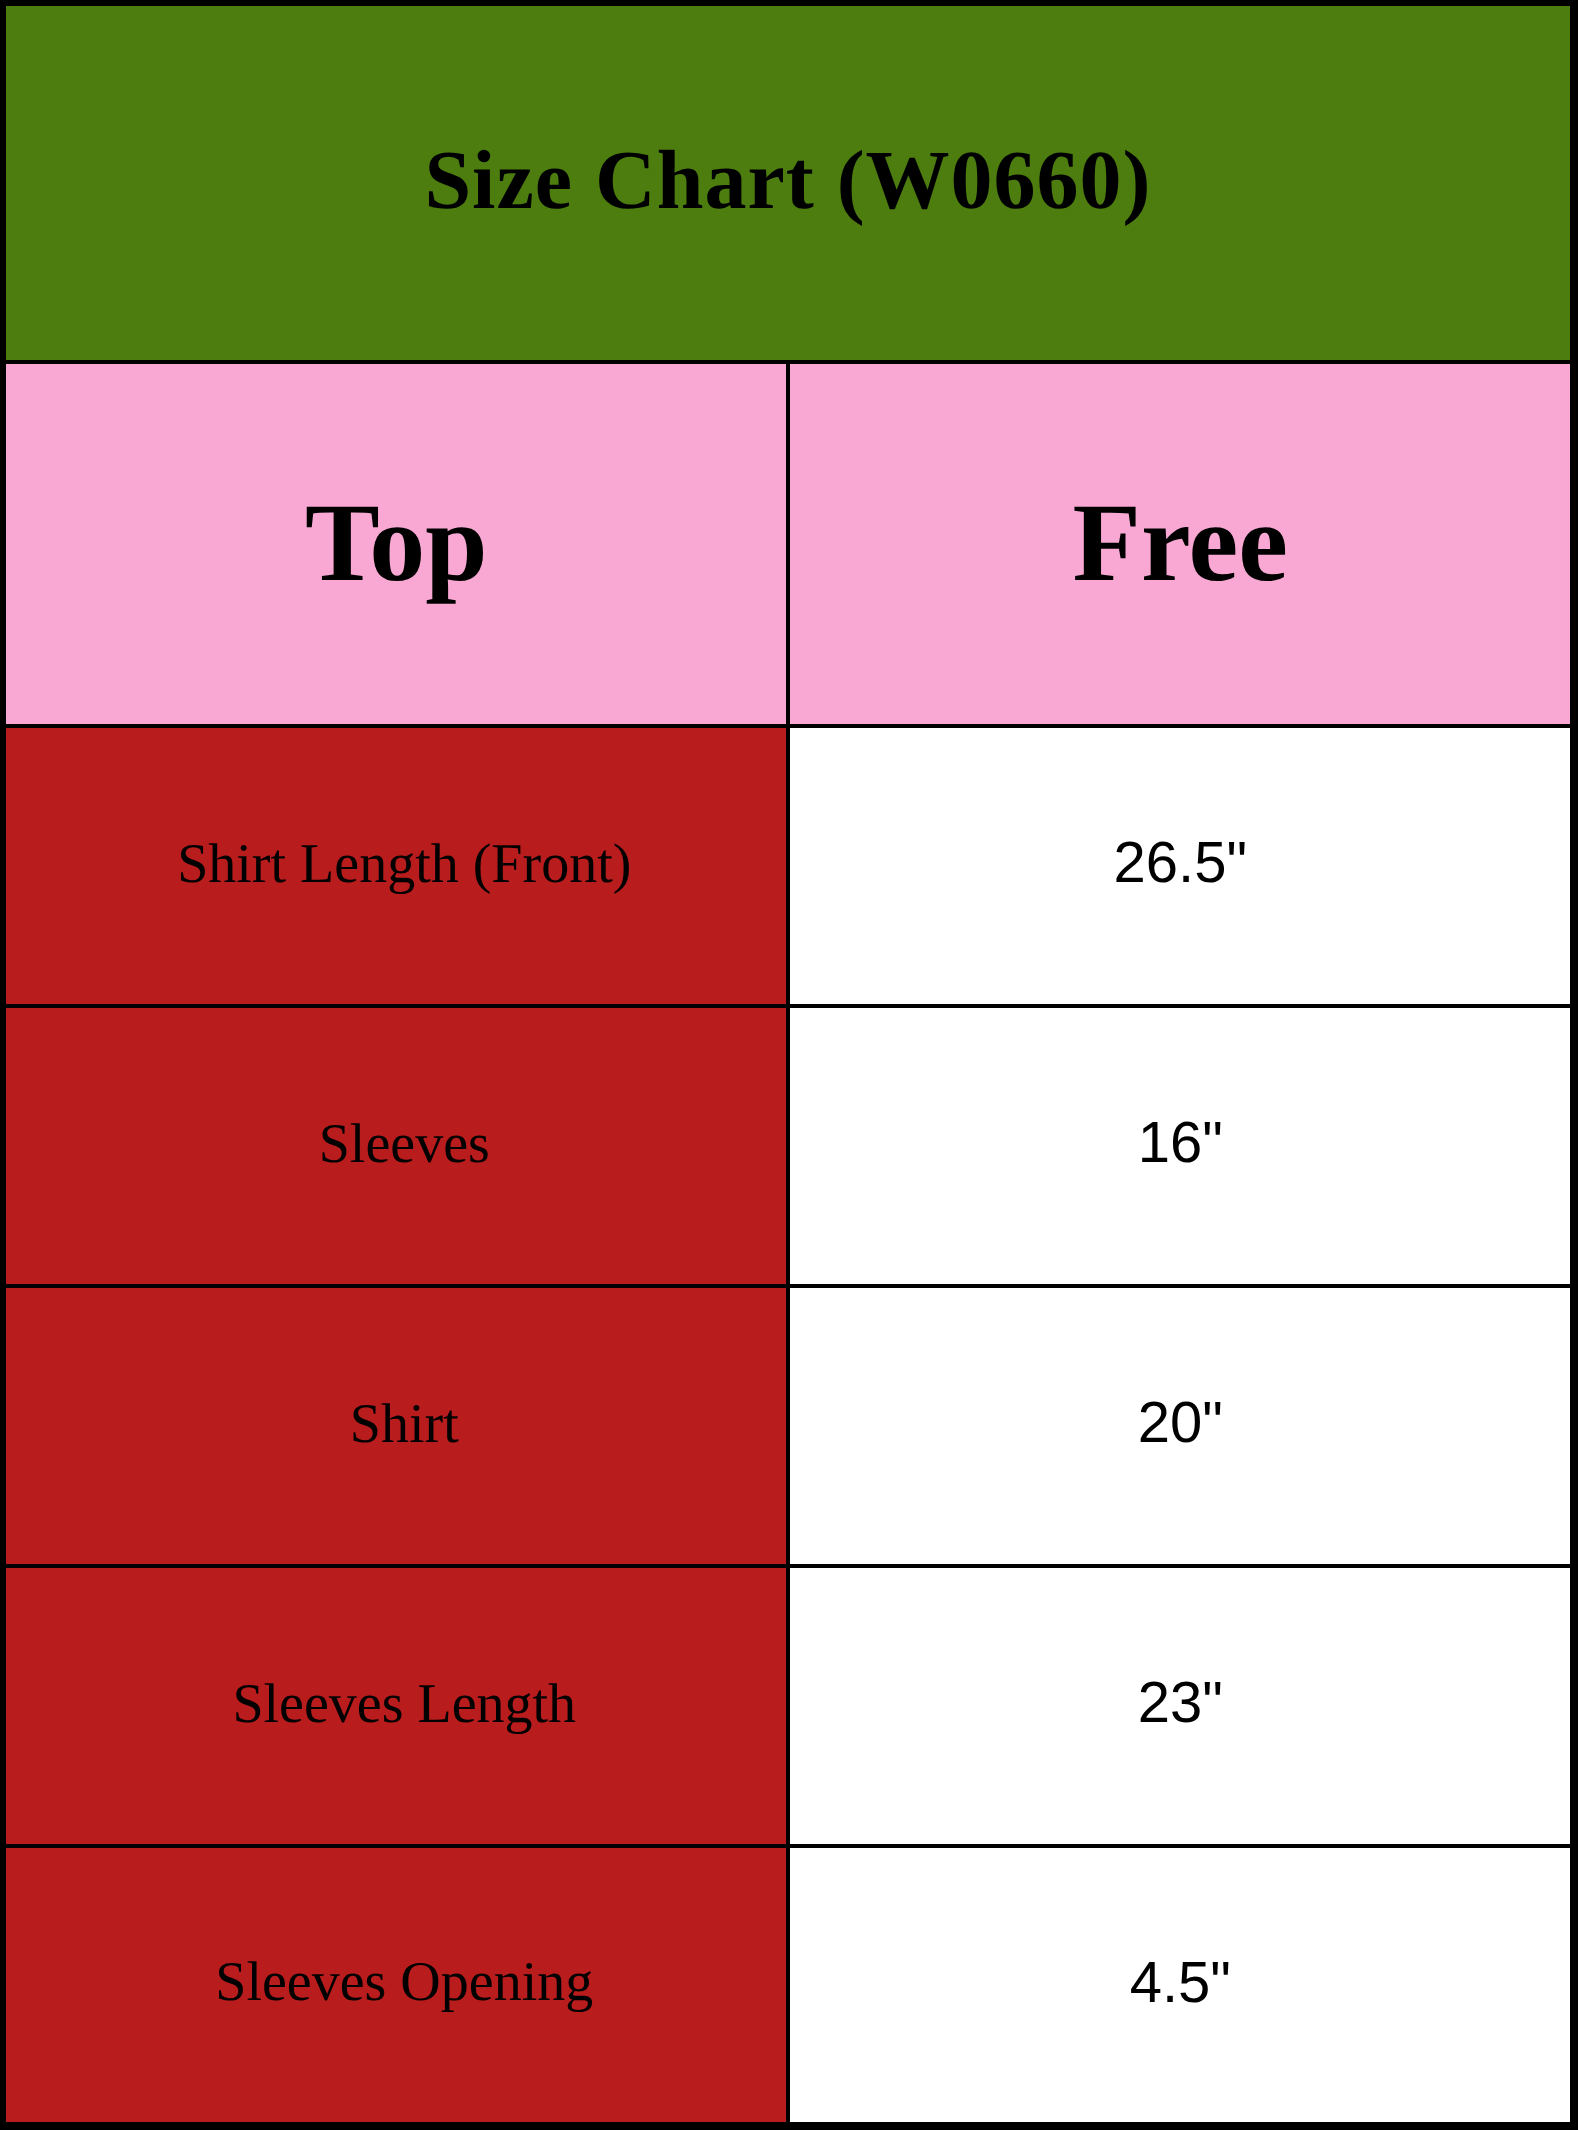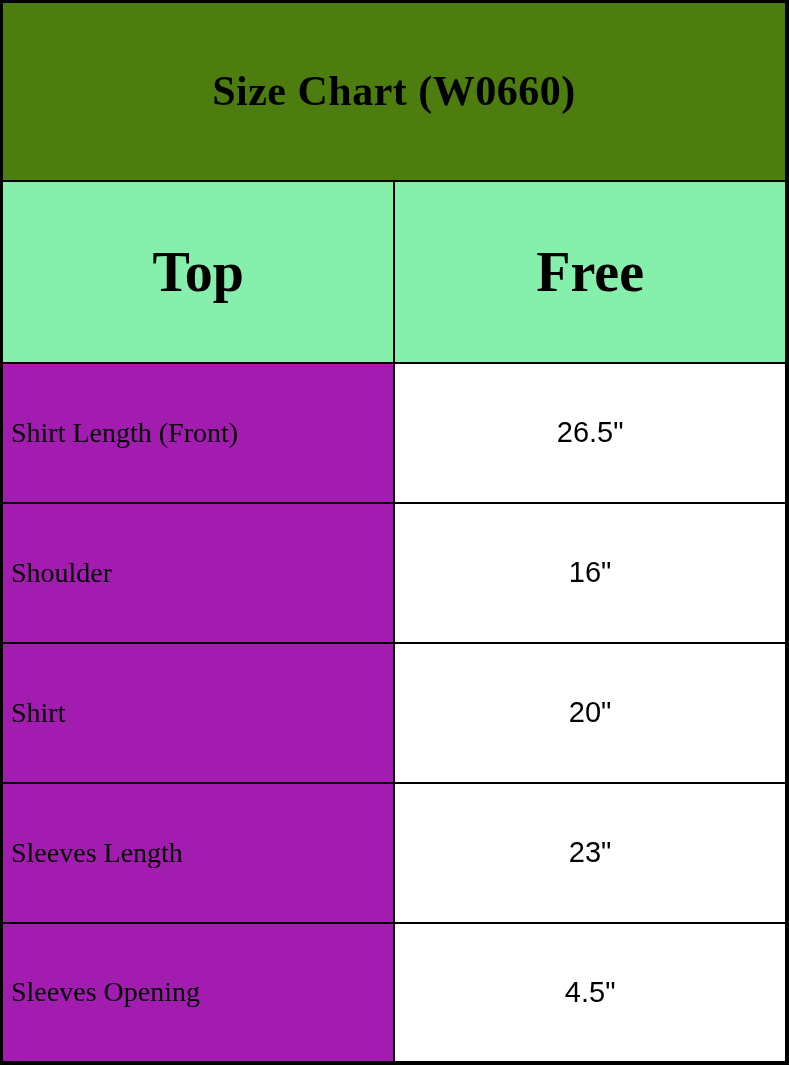--- a/index.html
+++ b/index.html
@@ -27,32 +27,32 @@
   .title-cell {
     background: #4d7c0f;
     height: 128px;
     text-align: center;
     vertical-align: middle;
     font-size: 42px;
     font-weight: bold;
     letter-spacing: 0.5px;
   }
   .col-header-cell {
-    background: #86efac;
+    background: #f9a8d4;
     height: 130px;
     text-align: center;
     vertical-align: middle;
     font-size: 56px;
     font-weight: bold;
   }
   .label-cell {
-    background: #a21caf;
+    background: #b91c1c;
     width: 396px;
     height: 100px;
-    text-align: left;
+    text-align: center;
     vertical-align: middle;
     padding-left: 8px;
     font-size: 28px;
   }
   .value-cell {
     background: #ffffff;
     text-align: center;
     vertical-align: middle;
     font-family: "Liberation Sans", sans-serif;
     font-size: 29px;
@@ -68,21 +68,21 @@
     </tr>
     <tr>
       <td class="col-header-cell">Top</td>
       <td class="col-header-cell">Free</td>
     </tr>
     <tr>
       <td class="label-cell">Shirt Length (Front)</td>
       <td class="value-cell">26.5"</td>
     </tr>
     <tr>
-      <td class="label-cell">Shoulder</td>
+      <td class="label-cell">Sleeves</td>
       <td class="value-cell">16"</td>
     </tr>
     <tr>
       <td class="label-cell">Shirt</td>
       <td class="value-cell">20"</td>
     </tr>
     <tr>
       <td class="label-cell">Sleeves Length</td>
       <td class="value-cell">23"</td>
     </tr>

